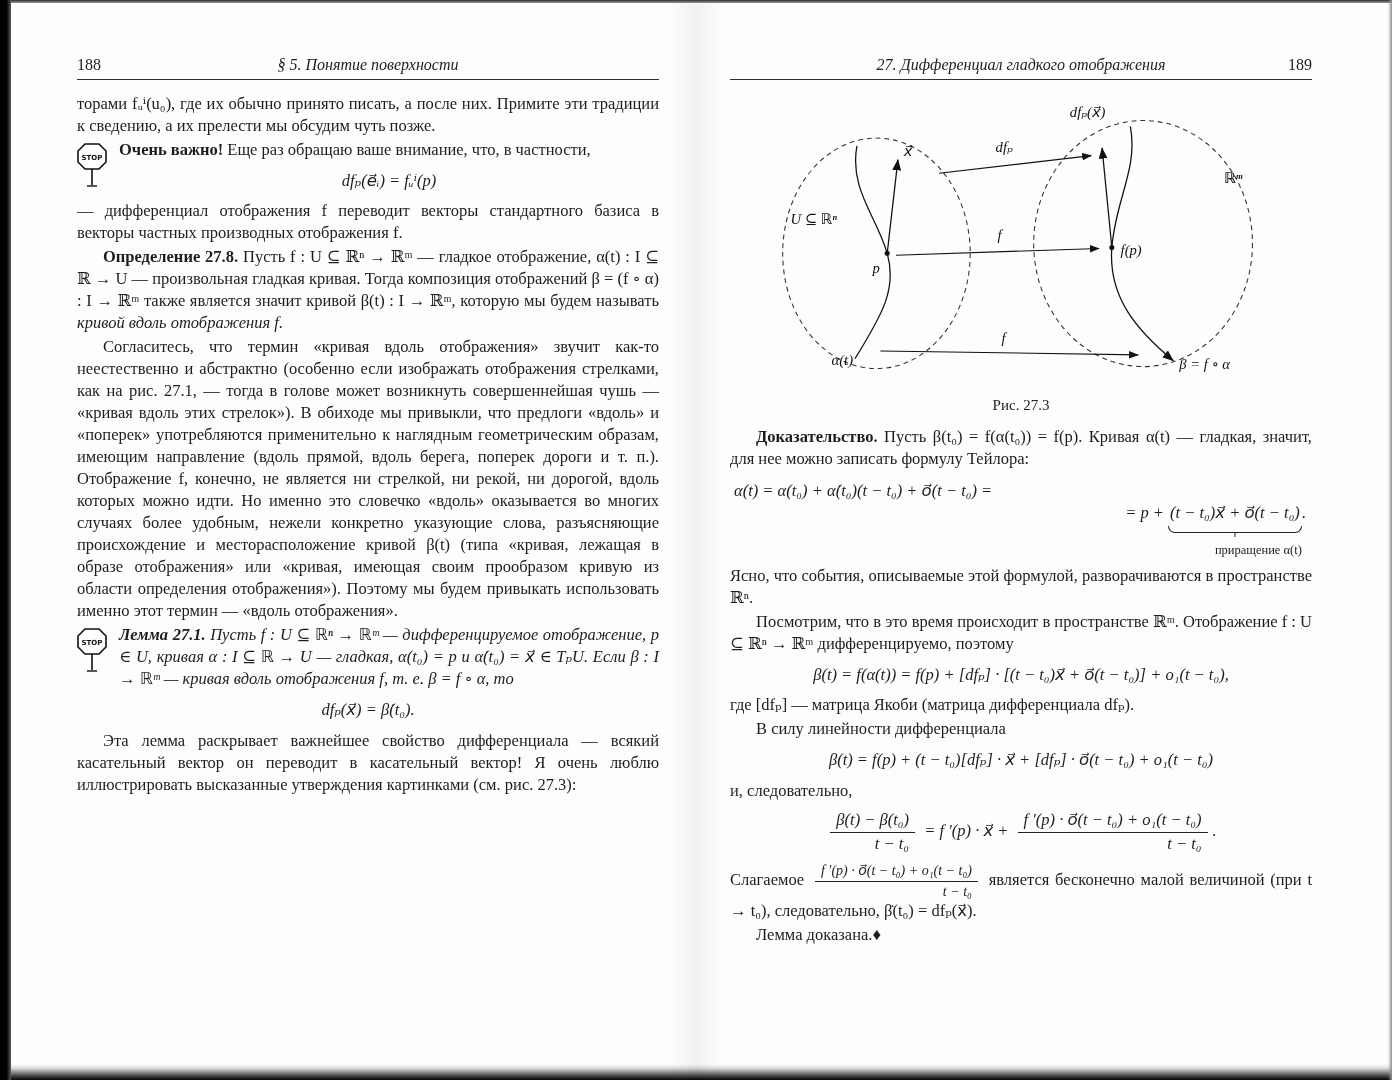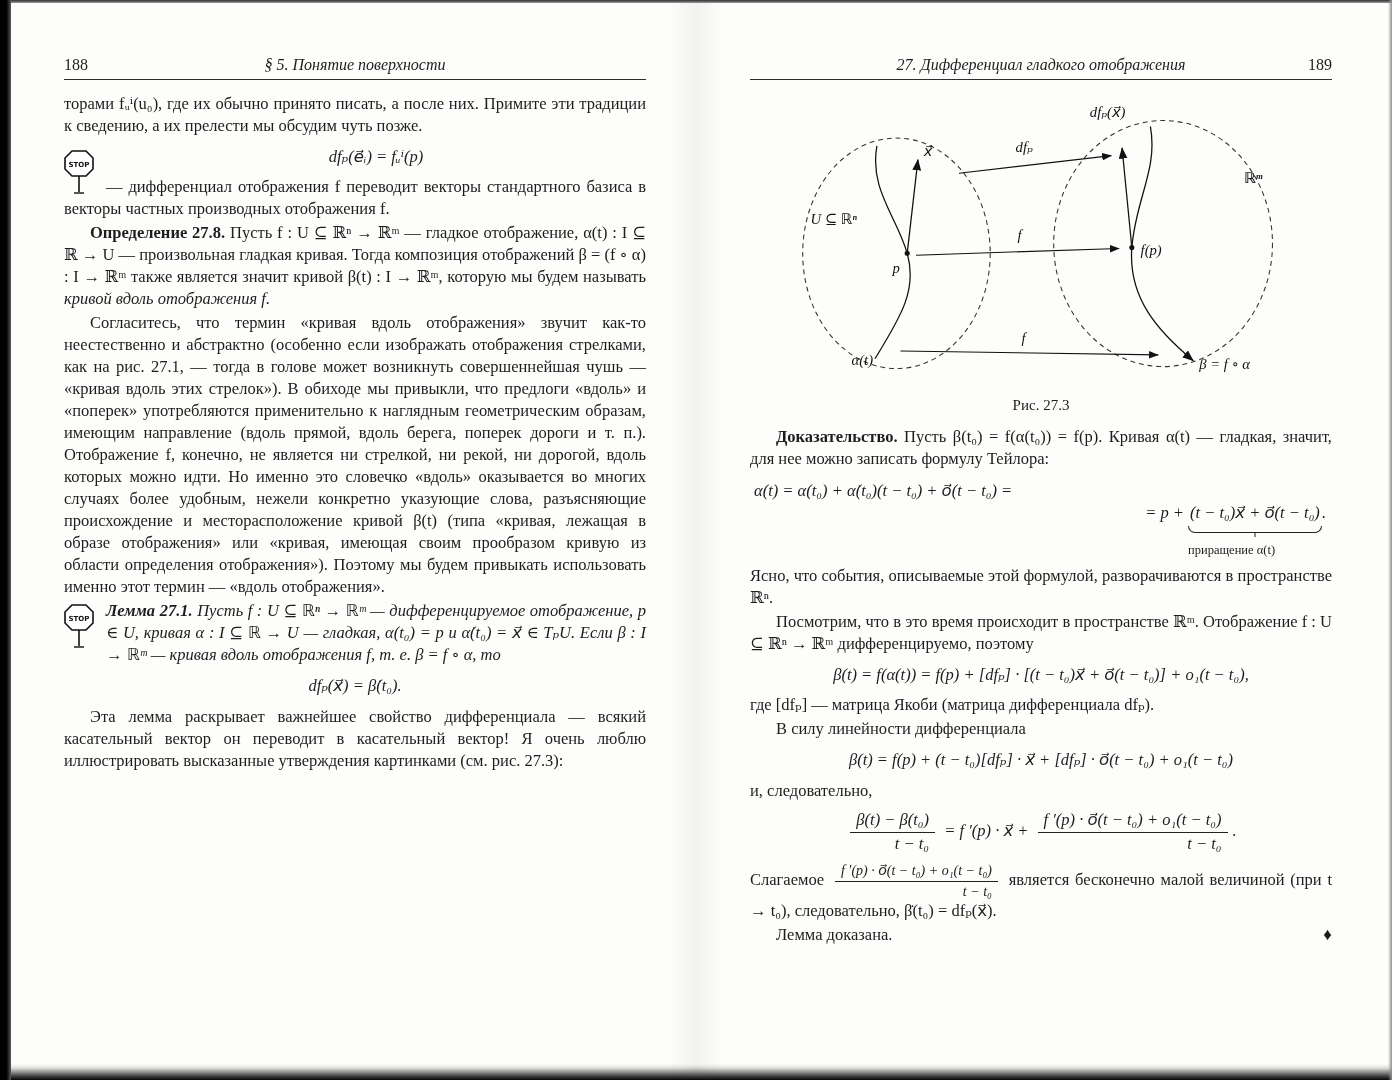--- a/index.html
+++ b/index.html
@@ -10,22 +10,22 @@
     color:#1d1d1d;
   }
   .spread{position:absolute;inset:0;background:#fdfdfb;}
   .edge-left{position:absolute;left:0;top:0;bottom:0;width:11px;background:linear-gradient(90deg,#000 0 60%,#5a5a5a 100%);z-index:5;}
   .edge-top{position:absolute;left:0;right:0;top:0;height:3px;background:linear-gradient(#303030,#9a9a9a);z-index:4;}
   .edge-bottom{position:absolute;left:0;right:0;bottom:0;height:16px;background:linear-gradient(rgba(0,0,0,0),rgba(0,0,0,.12) 25%,#3a3a3a 78%,#050505);z-index:4;}
   .edge-right{position:absolute;right:0;top:0;bottom:0;width:4px;background:linear-gradient(270deg,#8f8f8f,rgba(255,255,255,0));z-index:4;}
   .gutter{position:absolute;left:668px;top:0;bottom:0;width:56px;background:linear-gradient(90deg,rgba(0,0,0,0),rgba(0,0,0,.045) 50%,rgba(0,0,0,0));z-index:1;}
 
   .page{position:absolute;top:0;height:100%;z-index:2;}
-  .page-left{left:64px;width:582px;}
-  .page-right{left:750px;width:582px;}
+  .page-left{left:77px;width:582px;}
+  .page-right{left:730px;width:582px;}
 
   .page-header{
     display:grid;grid-template-columns:70px 1fr 70px;align-items:baseline;
     padding:56px 0 5px 0;border-bottom:1px solid #2e2e2e;
     font-size:16px;
   }
   .running-head{font-style:italic;text-align:center;}
   .pageno{font-style:normal;}
   .pageno.left{text-align:left;}
   .pageno.right{text-align:right;}
@@ -43,33 +43,33 @@
   .stop-icon{float:left;margin:4px 12px 2px 0;}
 
   .frac{display:inline-block;vertical-align:middle;text-align:right;margin:0 5px;line-height:1.15;}
   .frac .num{display:block;padding:0 6px 2px;}
   .frac .den{display:block;border-top:1px solid #222;padding:2px 6px 0;}
   .frac.small{font-size:14px;}
 
   .f1-line{font-style:italic;}
   .f1-line1{text-align:left;padding-left:4px;margin-top:10px;}
   .f1-line2{text-align:right;padding-right:6px;margin-bottom:4px;}
-  .ub{display:inline-flex;flex-direction:column;align-items:flex-start;vertical-align:top;}
+  .ub{display:inline-flex;flex-direction:column;align-items:flex-end;vertical-align:top;}
   .ub-expr{padding:0 2px;}
   .ub-brace{align-self:stretch;height:6px;border:1px solid #222;border-top:none;border-radius:0 0 8px 8px;margin-top:2px;position:relative;}
   .ub-brace::after{content:"";position:absolute;left:50%;bottom:-5px;transform:translateX(-50%);width:1px;height:5px;background:#222;}
   .ub-label{font-style:normal;font-size:12.5px;margin-top:6px;}
 
   .figure{margin:6px auto 0;text-align:center;}
   .fig-svg{display:block;margin:0 auto;}
   .fig-svg text{font-style:italic;font-size:15px;fill:#111;font-family:"Liberation Serif","DejaVu Serif","DejaVu Sans",serif;}
   .fig-svg text.bold{font-weight:bold;}
   .fig-caption{font-size:15px;font-style:normal;margin:2px 0 10px;}
 
-  .qed-row{display:flex;justify-content:space-between;align-items:flex-end;margin-top:0;gap:12px;}
+  .qed-row{display:flex;justify-content:flex-start;align-items:flex-end;margin-top:0;}
   .qed{font-size:17px;}
 </style>
 </head>
 <body>
 
 <div class="spread">
   <div class="gutter"></div>
 
   <div class="page page-left">
     <div class="page-header">
@@ -81,20 +81,22 @@
 
       <p class="para no-indent">торами fᵤⁱ(u₀), где их обычно принято писать, а после них. Примите эти традиции к сведению, а их прелести мы обсудим чуть позже.</p>
 
       <div class="note">
         <svg class="stop-icon" width="30" height="46" viewBox="0 0 30 46">
           <polygon points="8,1 22,1 29,8 29,19 22,26 8,26 1,19 1,8" fill="#fff" stroke="#111" stroke-width="1.6"></polygon>
           <text x="15" y="16.5" text-anchor="middle" font-size="7" font-weight="bold" font-style="normal" font-family="DejaVu Sans, sans-serif" fill="#111">STOP</text>
           <line x1="15" y1="26" x2="15" y2="42" stroke="#111" stroke-width="1.6"></line>
           <line x1="10" y1="43" x2="20" y2="43" stroke="#111" stroke-width="1.4"></line>
         </svg>
+        <p class="para no-indent"><b class="lead">Очень важно!</b>
+<span>Еще раз обращаю ваше внимание, что, в частности,</span></p>
         <div class="formula">dfₚ(e⃗ᵢ) = fᵤⁱ(p)</div>
         <p class="para no-indent">— дифференциал отображения f переводит векторы стандартного базиса в векторы частных производных отображения f.</p>
       </div>
 
       <p class="para"><b class="lead">Определение 27.8.</b>
 <span>Пусть f : U ⊆ ℝⁿ → ℝᵐ — гладкое отображение, α(t) : I ⊆ ℝ → U — произвольная гладкая кривая. Тогда композиция отображений β = (f ∘ α) : I → ℝᵐ также является значит кривой β(t) : I → ℝᵐ, которую мы будем называть</span>
 <i class="em-it">кривой вдоль отображения f.</i></p>
 
       <p class="para">Согласитесь, что термин «кривая вдоль отображения» звучит как-то неестественно и абстрактно (особенно если изображать отображения стрелками, как на рис. 27.1, — тогда в голове может возникнуть совершеннейшая чушь — «кривая вдоль этих стрелок»). В обиходе мы привыкли, что предлоги «вдоль» и «поперек» употребляются применительно к наглядным геометрическим образам, имеющим направление (вдоль прямой, вдоль берега, поперек дороги и т. п.). Отображение f, конечно, не является ни стрелкой, ни рекой, ни дорогой, вдоль которых можно идти. Но именно это словечко «вдоль» оказывается во многих случаях более удобным, нежели конкретно указующие слова, разъясняющие происхождение и месторасположение кривой β(t) (типа «кривая, лежащая в образе отображения» или «кривая, имеющая своим прообразом кривую из области определения отображения»). Поэтому мы будем привыкать использовать именно этот термин — «вдоль отображения».</p>
 

